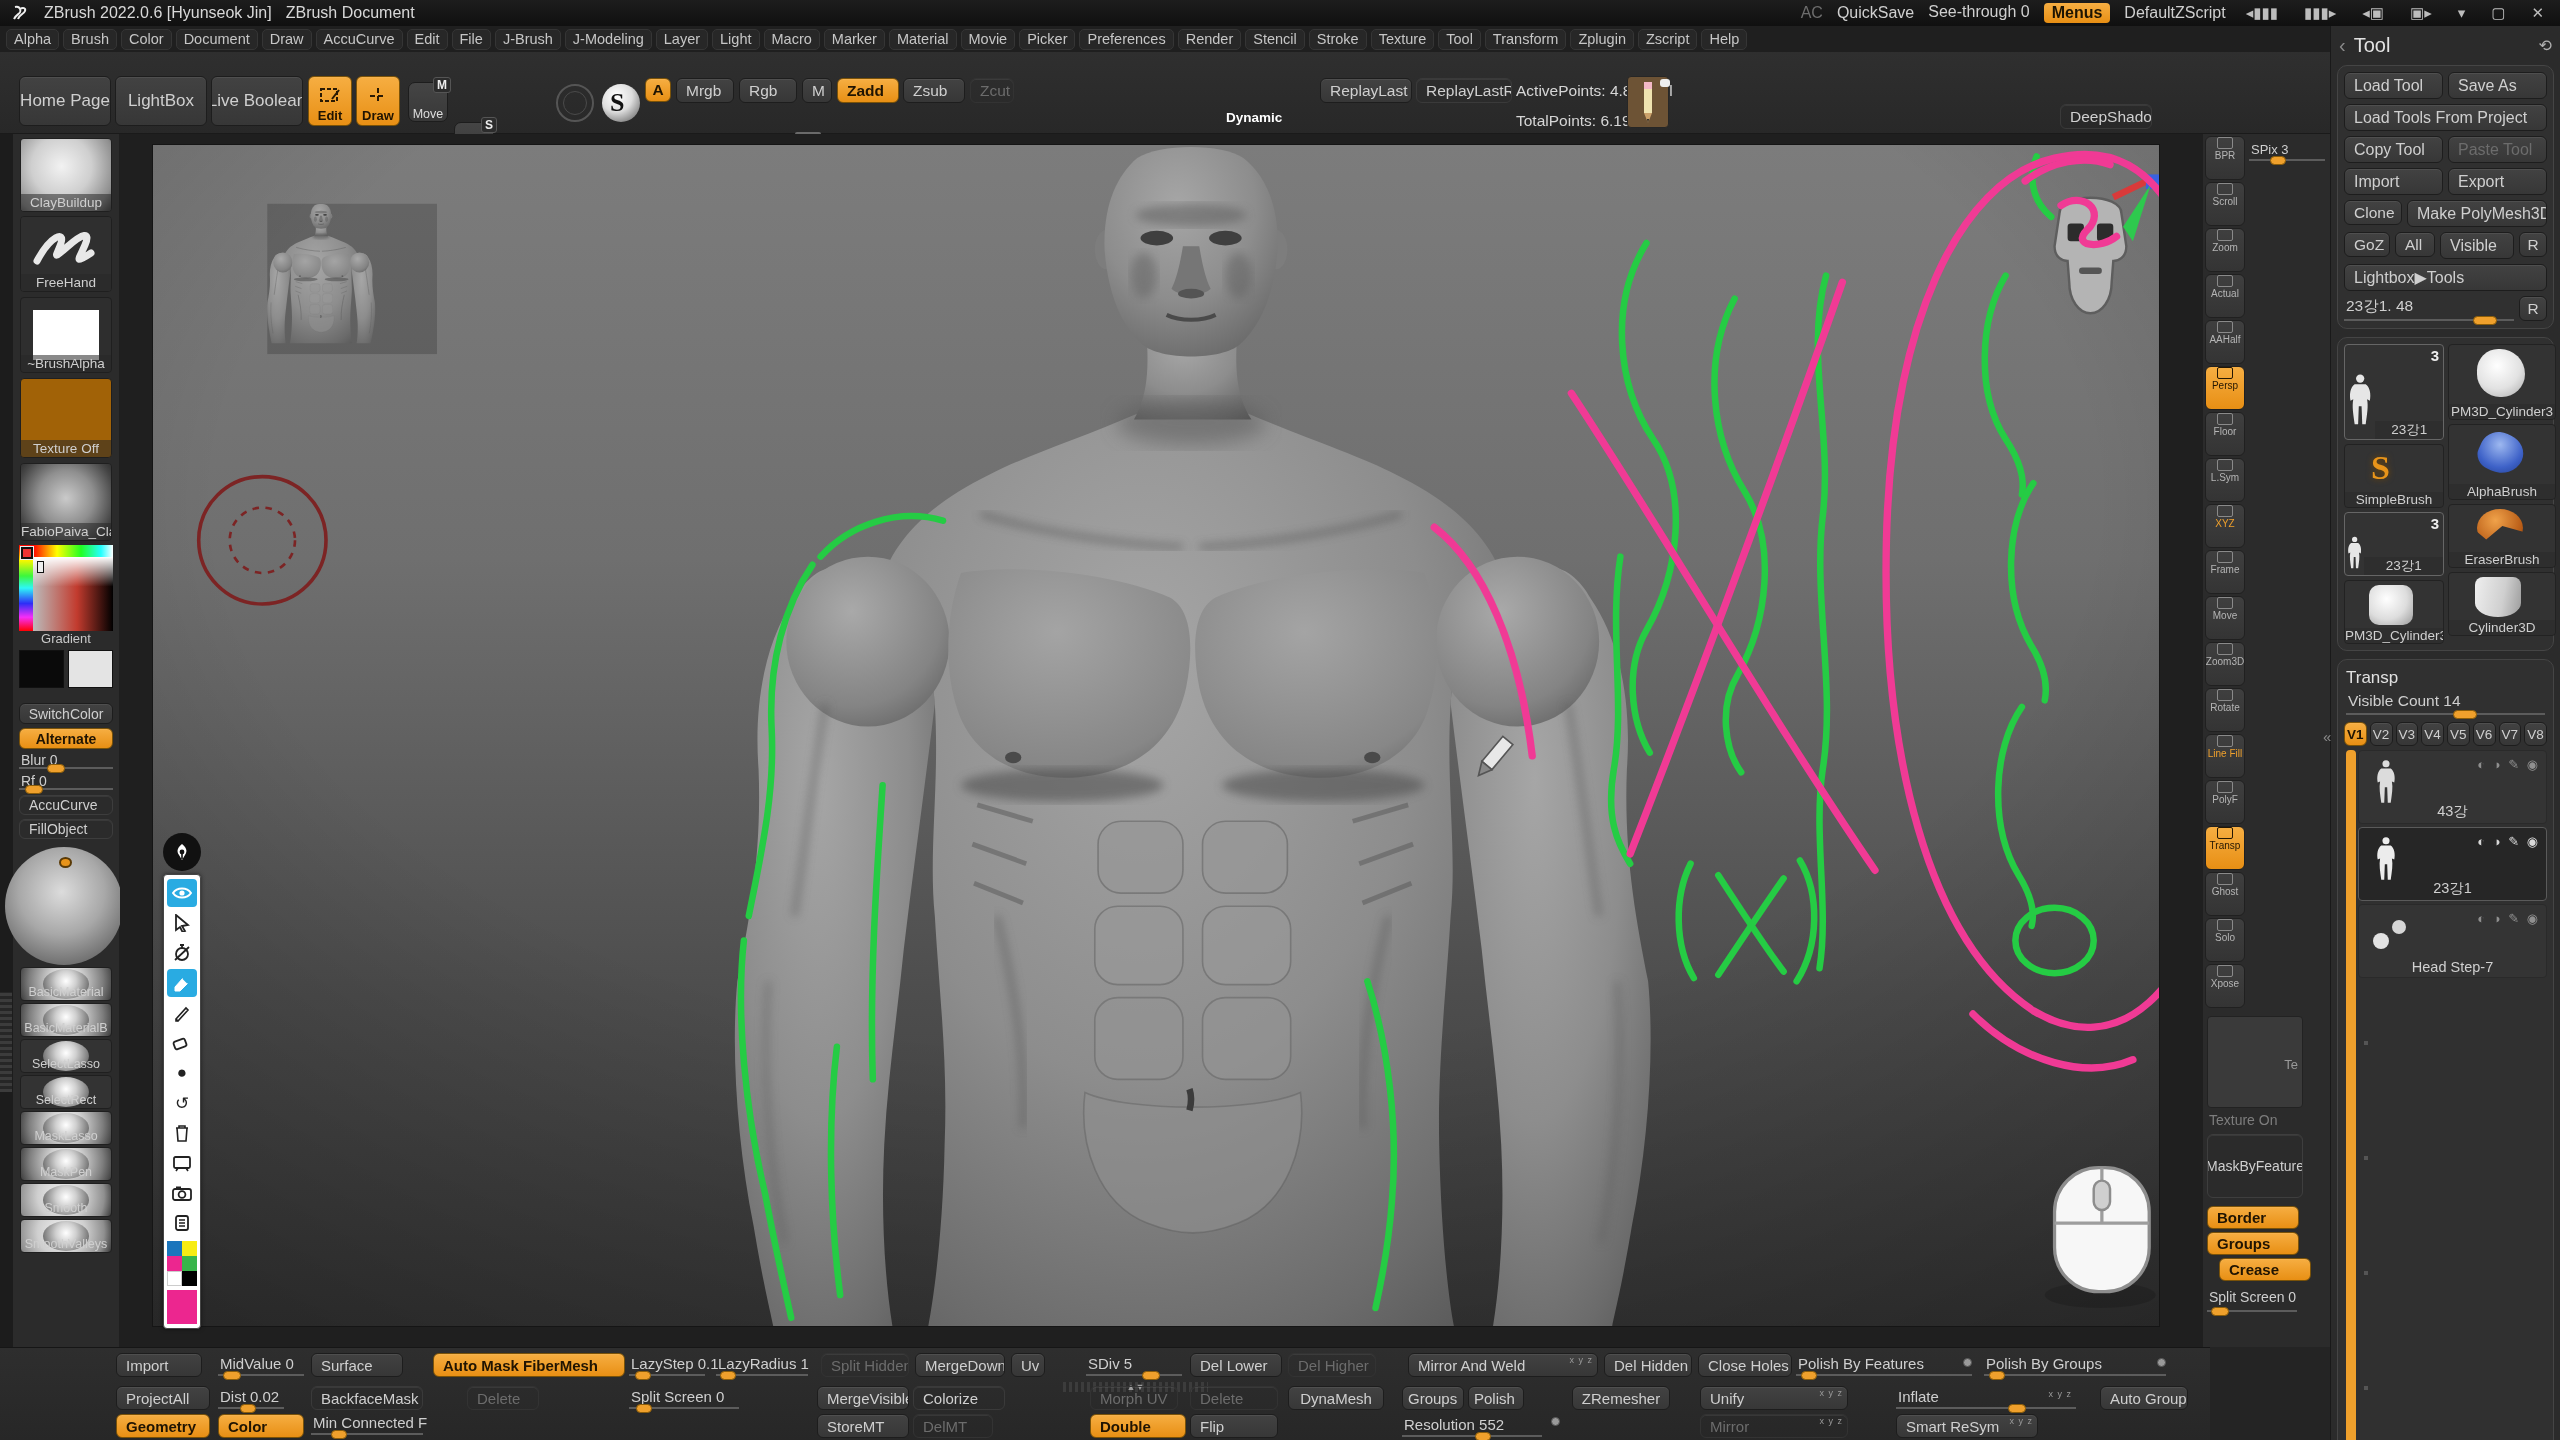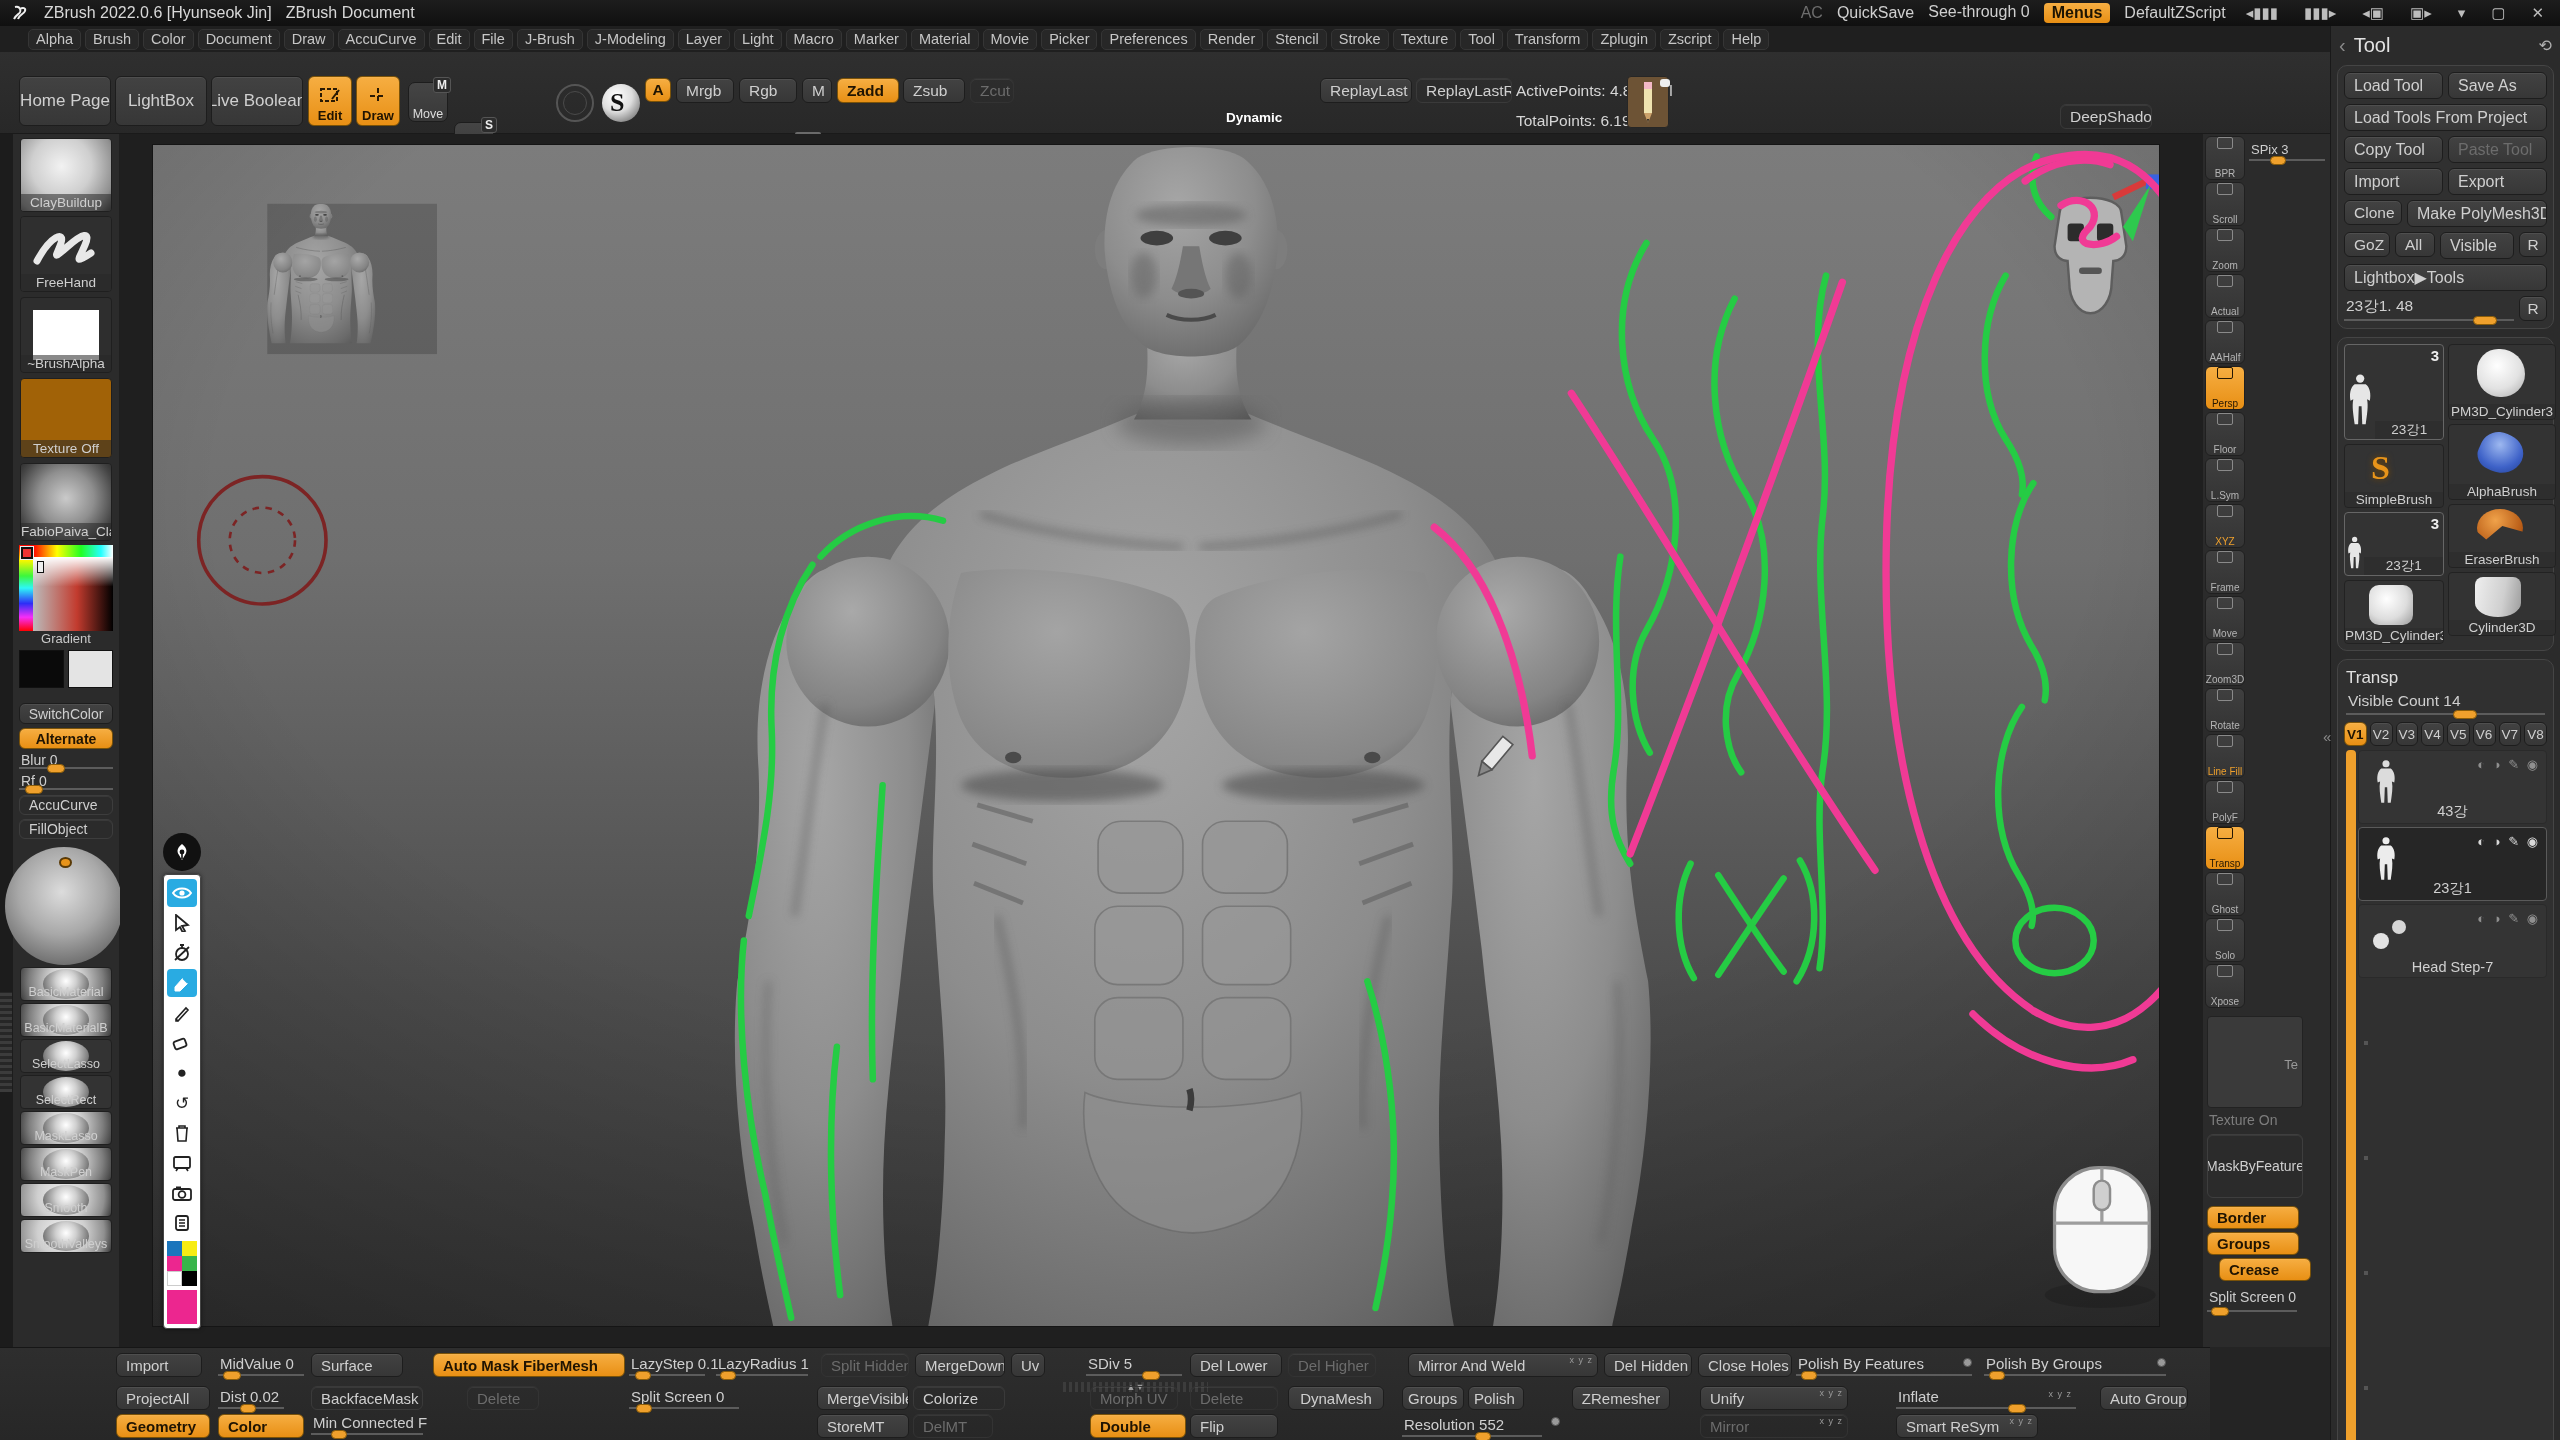--- a/index.html
+++ b/index.html
@@ -30,21 +30,21 @@
   #titlebar{left:0;top:0;width:2560px;height:26px;background:linear-gradient(#1d1d1d,#101010);
             display:flex;align-items:center;gap:14px;padding:0 10px;font-size:16px;color:#d8d8d8}
   #titlebar .stats{color:#dedede}
   #titlebar .sp{flex:1}
   .tb-it{color:#cfcfcf}
   .tb-dim{color:#6d6d6d}
   .tb-menus{background:linear-gradient(var(--org-hi),var(--org-lo));color:#1d1402;border-radius:4px;padding:1px 8px;font-weight:bold}
   .seethrough{position:relative;padding-bottom:2px}
   .winbtn{color:#bdbdbd;font-size:15px;padding:0 6px}
   
-  #menubar{left:0;top:26px;width:2560px;height:26px;background:#1f1f1f;display:flex;align-items:center;gap:4px;padding:0 28px}
+  #menubar{left:0;top:26px;width:2560px;height:26px;background:#1f1f1f;display:flex;align-items:center;gap:4px;padding:0 6px}
   .menu-it{background:#272727;border:1px solid #353535;border-radius:5px;color:#c6c6c6;font-size:14.5px;
            padding:1px 7px;line-height:17px}
   
   #shelf{left:0;top:52px;width:2560px;height:82px;background:linear-gradient(#2f2f2f,#282828);border-bottom:1px solid #1a1a1a}
   .bigbtn{height:50px;font-size:17px;justify-content:center}
   .iconbtn{flex-direction:column;justify-content:flex-end;padding:2px 4px;font-size:13px;gap:1px}
   .iconbtn svg{display:block}
   .modebtn{width:40px;height:40px;position:relative;background:linear-gradient(#454545,#383838);
            border:1px solid #1d1d1d;border-radius:7px;color:#ddd;display:flex;flex-direction:column;align-items:center;justify-content:flex-end;font-size:12.5px}
   .modebtn .badge{position:absolute;top:-6px;right:-4px;background:#2c2c2c;border:1px solid #555;border-radius:3px;
@@ -85,21 +85,21 @@
   #epen{left:163px;top:833px;width:38px}
   #epen .nib{width:38px;height:38px;border-radius:50%;background:#111;display:flex;align-items:center;justify-content:center}
   #epen .panel{margin-top:3px;background:#fff;border-radius:4px;padding:4px 2px;display:flex;flex-direction:column;align-items:center;gap:2px;box-shadow:0 0 4px rgba(0,0,0,.5)}
   .ep-it{width:30px;height:28px;border-radius:4px;display:flex;align-items:center;justify-content:center;color:#222;font-size:17px}
   .ep-it.on{background:#29abe2;color:#fff}
   .ep-colors{display:grid;grid-template-columns:15px 15px;grid-auto-rows:15px;margin-top:2px}
   .ep-cur{width:30px;height:34px;background:#ec268f;margin-top:2px}
   
   #rstrip{left:2202px;top:134px;width:128px;height:1213px;background:#2b2b2b;border-left:1px solid #1f1f1f}
   .ric{width:40px;height:44px;margin:2px 0 0 2px;background:linear-gradient(#3f3f3f,#343434);border:1px solid #202020;border-radius:6px;
-       display:flex;flex-direction:column;align-items:center;justify-content:space-between;gap:2px;color:#b5b5b5;font-size:10px;text-align:center;line-height:10px}
+       display:flex;flex-direction:column;align-items:center;justify-content:flex-start;gap:2px;color:#b5b5b5;font-size:10px;text-align:center;line-height:10px}
   .ric i{width:16px;height:12px;border:1px solid #8a8a8a;border-radius:2px;display:block}
   .ric.active{background:linear-gradient(var(--org-hi),var(--org-lo));color:#241703}
   .ric.active i{border-color:#241703}
   .ric.hot{color:var(--orange)}
   
   #tray{left:2330px;top:26px;width:230px;height:1414px;background:#2b2b2b;border-left:1px solid #191919;padding:4px 6px}
   .tr-head{display:flex;align-items:center;gap:8px;font-size:20px;color:#e2e2e2;padding:4px 2px 8px}
   .panel{background:#303030;border:1px solid #454545;border-radius:10px;padding:6px;margin-bottom:8px}
   .prow{display:flex;gap:5px;margin-bottom:5px}
   .prow:last-child{margin-bottom:0}

